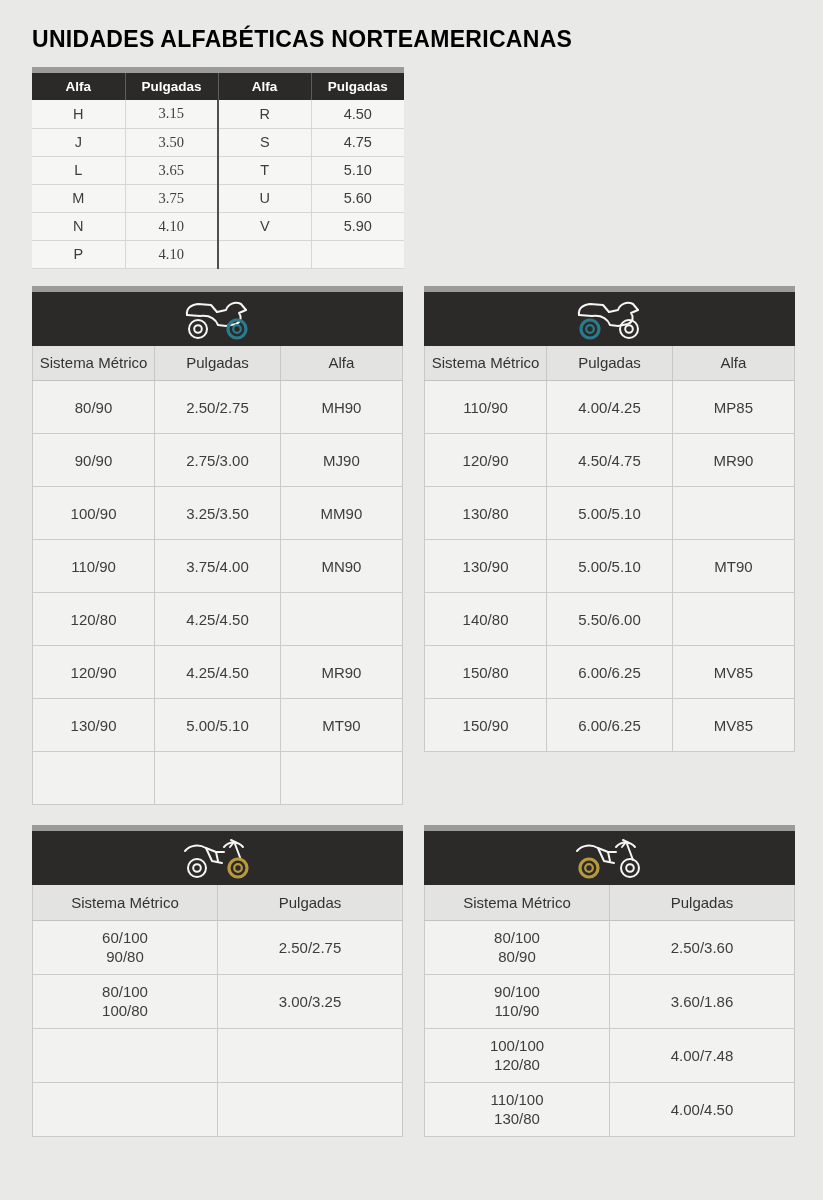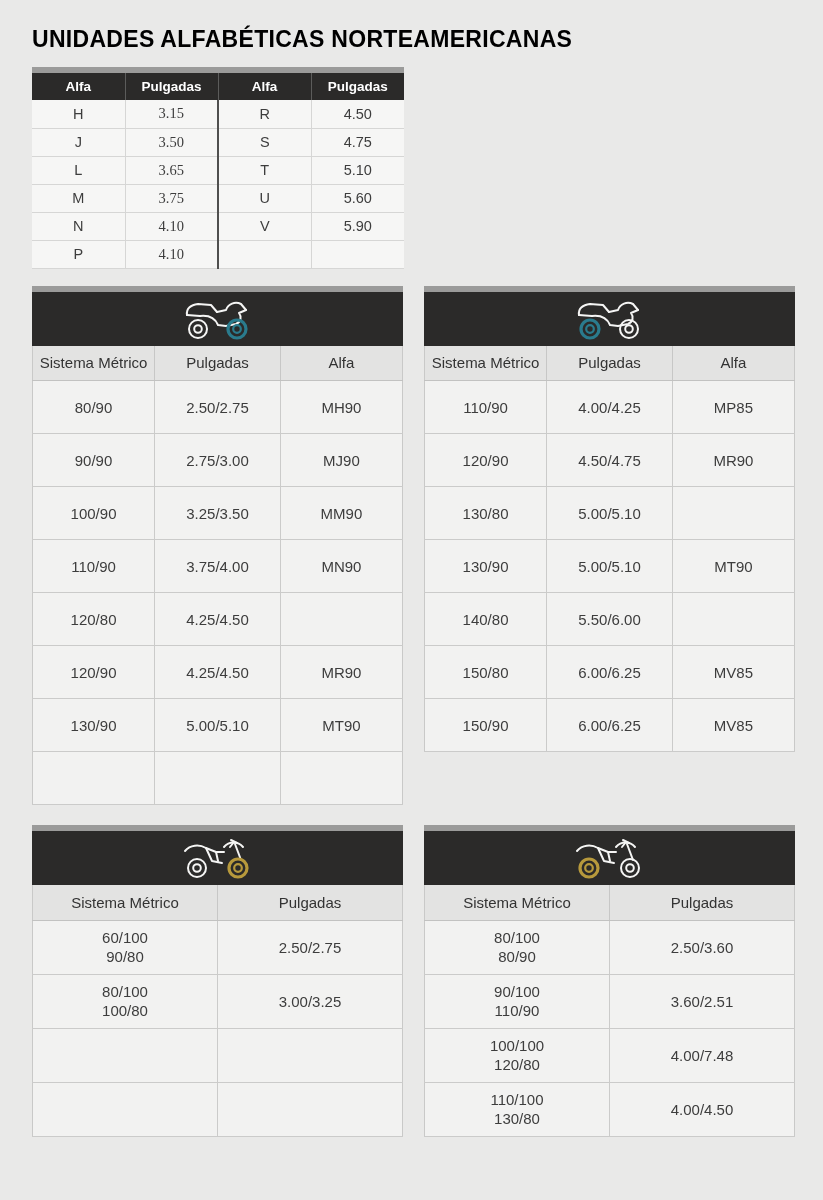--- a/index.html
+++ b/index.html
@@ -339,21 +339,21 @@
           <th>Pulgadas</th>
         </tr>
       </thead>
       <tbody>
           <tr>
             <td>80/100<br>80/90</td>
             <td>2.50/3.60</td>
           </tr>
           <tr>
             <td>90/100<br>110/90</td>
-            <td>3.60/2.51</td>
+            <td>3.60/1.86</td>
           </tr>
           <tr>
             <td>100/100<br>120/80</td>
             <td>4.00/7.48</td>
           </tr>
           <tr>
             <td>110/100<br>130/80</td>
             <td>4.00/4.50</td>
           </tr>
         </tbody>

